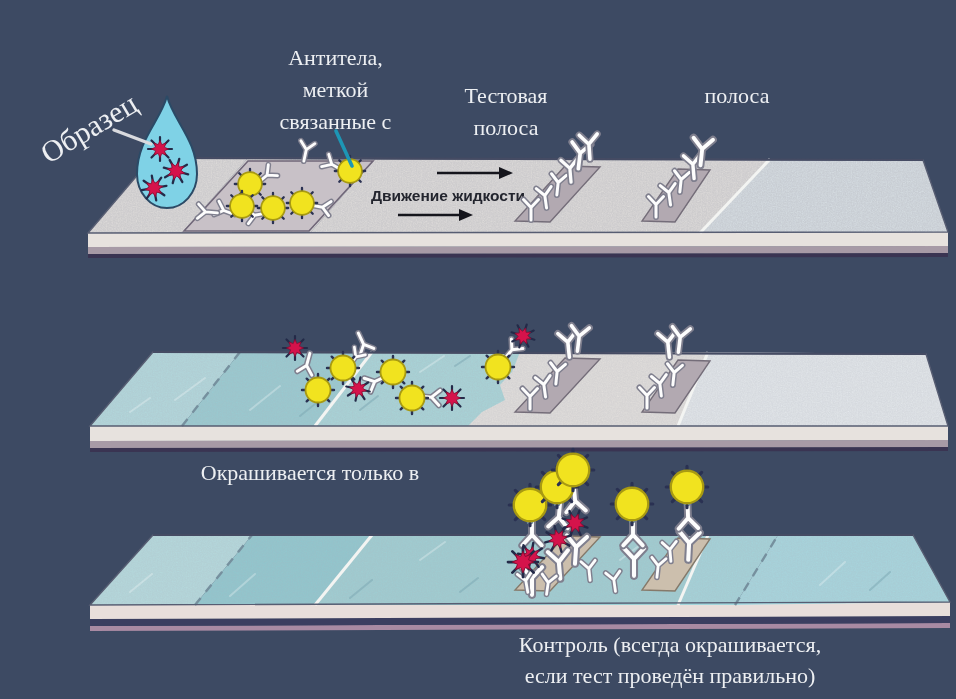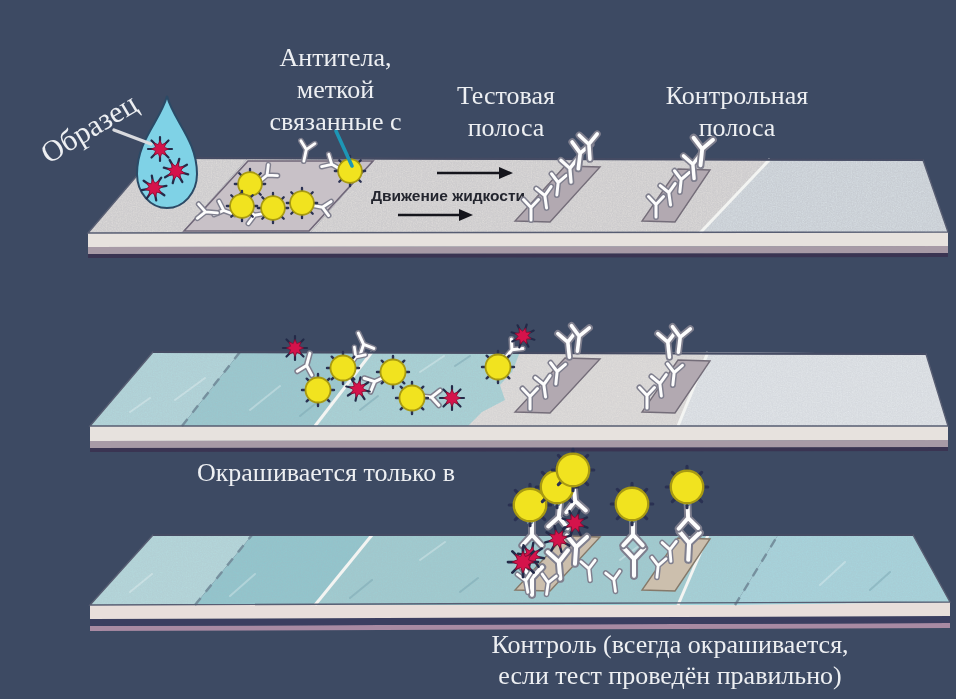--- a/index.html
+++ b/index.html
@@ -1,25 +1,25 @@
 <!DOCTYPE html>
 <html><head>
 <meta charset="utf-8">
 <style>
   html,body{margin:0;padding:0;background:#3d4a63;}
   #stage{position:relative;width:956px;height:699px;background:#3d4a63;overflow:hidden;
          font-family:"Liberation Serif",serif;}
   #art{position:absolute;left:0;top:0;}
-  .lbl{position:absolute;color:#edeff2;text-align:center;font-size:26px;line-height:32px;
+  .lbl{position:absolute;color:#edeff2;text-align:center;font-size:22px;line-height:32px;
        font-family:"Liberation Serif",serif;white-space:nowrap;}
   #lbl-sample{left:15px;top:112px;width:150px;height:36px;transform:rotate(-31deg);font-size:30px;}
   #lbl-conj{left:238px;top:42px;width:195px;}
   #lbl-test{left:431px;top:80px;width:150px;}
   #lbl-ctrl{left:648px;top:80px;width:178px;}
-  #lbl-result{left:76px;top:457px;width:500px;line-height:31px;text-align:center;}
+  #lbl-result{left:60px;top:457px;width:500px;line-height:31px;text-align:center;}
   #lbl-note{left:400px;top:629px;width:540px;line-height:31px;}
   
   .abO{fill:none;stroke:#7f7f8e;stroke-width:6;stroke-linecap:round;stroke-linejoin:round;}
   .abI{fill:none;stroke:#fdfdfd;stroke-width:3;stroke-linecap:round;stroke-linejoin:round;}
   .agS{fill:none;stroke:#232a48;stroke-width:2.2;stroke-linecap:round;}
   .agB{fill:#d5134b;stroke:#8c0c33;stroke-width:0.8;}
   .cjS{fill:none;stroke:#2a3152;stroke-width:2.4;stroke-linecap:round;}
   .cjB{fill:#f1e31f;stroke:#a89a12;stroke-width:1.8;}
   .seam{stroke:#f3f4f2;stroke-width:3;fill:none;}
   .dash{stroke:#76909e;stroke-width:2.4;fill:none;stroke-dasharray:9 8;}
@@ -244,21 +244,20 @@
 <div class="lbl" id="lbl-conj">
   <div>Антитела,</div>
   <div>меткой</div>
   <div>связанные с</div>
 </div>
 <div class="lbl" id="lbl-test">
   <div>Тестовая</div>
   <div>полоса</div>
 </div>
 <div class="lbl" id="lbl-ctrl">
-  <div>Контрольная</div>
   <div>полоса</div>
 </div>
 <div class="lbl" id="lbl-result">
   <div>Окрашивается только в</div>
 </div>
 <div class="lbl" id="lbl-note">
   <div>Контроль (всегда окрашивается,</div>
   <div>если тест проведён правильно)</div>
 </div>
 

